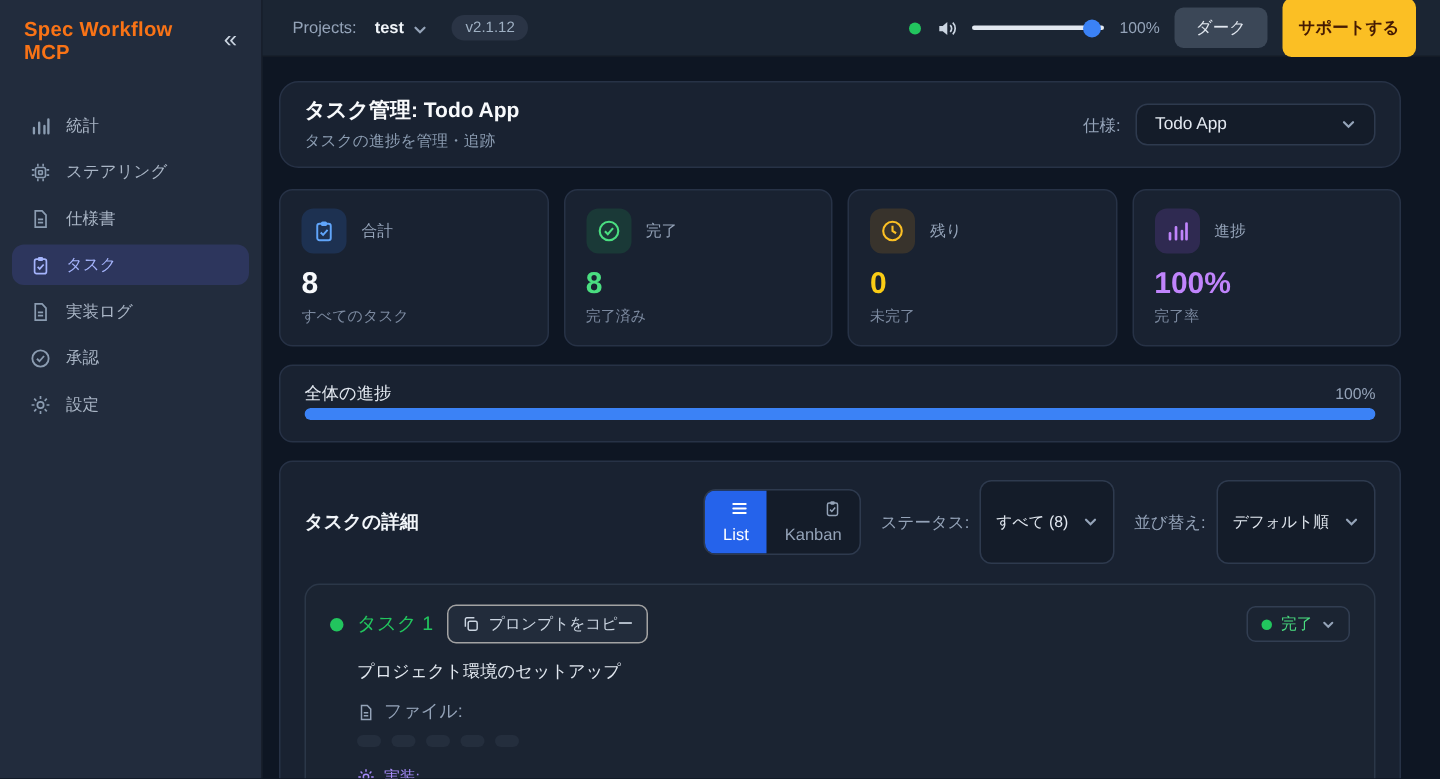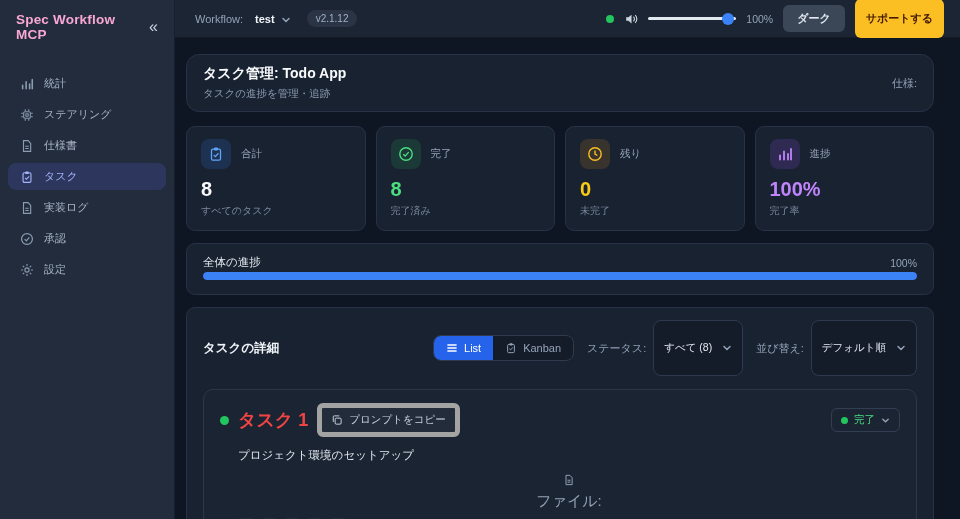--- a/index.html
+++ b/index.html
@@ -12,21 +12,21 @@
     font-size: 11px;
   }
   .ic { display: inline-flex; width: 14px; height: 14px; flex: 0 0 auto; }
   .ic svg { width: 100%; height: 100%; }
   .ic12 { width: 12px; height: 12px; }
   .ic16 { width: 16px; height: 16px; }
 
   
   .sidebar { width: 175px; background: #222c3d; flex: 0 0 auto; display: flex; flex-direction: column; border-right: 1px solid rgba(0,0,0,.28); }
   .side-header { display: flex; align-items: center; justify-content: space-between; padding: 12px 16px 12px 16px; }
-  .side-title { font-size: 13.5px; font-weight: bold; color: #f9a8d4; letter-spacing: .2px; }
+  .side-title { font-size: 13.5px; font-weight: bold; color: #f97316; letter-spacing: .2px; }
   .collapse { color: #cbd5e1; font-size: 16px; cursor: pointer; line-height: 1; }
   .side-nav { padding: 16px 8px; }
   .side-item { display: flex; align-items: center; gap: 10px; padding: 6px 12px; margin-bottom: 4px; border-radius: 8px; color: #a9b5c5; cursor: pointer; }
   .side-item .ic { color: #8b9cb1; }
   .side-item.active { background: rgba(99,102,241,.18); color: #a5b4fc; }
   .side-item.active .ic { color: #a5b4fc; }
   .side-label { font-size: 11px; }
 
   
   .rightcol { flex: 1; display: flex; flex-direction: column; min-width: 0; }
@@ -40,21 +40,21 @@
   .tb-spacer { flex: 1; }
   .status-dot { width: 8px; height: 8px; border-radius: 50%; background: #22c55e; }
   .vol-icon { color: #cbd5e1; }
   .slider { position: relative; width: 88px; height: 12px; display: flex; align-items: center; cursor: pointer; }
   .slider-track { width: 100%; height: 3px; border-radius: 2px; background: #e2e8f0; }
   .slider-thumb { position: absolute; right: 2px; top: 0; width: 12px; height: 12px; border-radius: 50%; background: #3b82f6; }
   .vol-pct { color: #94a3b8; font-size: 10.5px; }
   .select-like { display: inline-flex; align-items: center; gap: 8px; background: #1b2533; border: 1px solid #3c4961; border-radius: 8px; padding: 5px 10px; cursor: pointer; color: #e2e8f0; }
   .flag { width: 15px; height: 11px; background: #f8fafc; border-radius: 2.5px; position: relative; }
   .flag::after { content: ""; position: absolute; left: 50%; top: 50%; width: 6px; height: 6px; margin: -3px 0 0 -3px; border-radius: 50%; background: #dc2626; }
-  .btn-theme { background: #3b4757; color: #e2e8f0; border: none; border-radius: 6px; padding: 6px 14px; font-size: 11px; font-family: inherit; cursor: pointer; font-weight: bold; }
+  .btn-theme { background: #3b4757; color: #e2e8f0; border: none; border-radius: 6px; padding: 6px 14px; font-size: 11px; font-family: inherit; cursor: pointer; }
   .btn-support { background: #fbbf24; color: #451a03; font-weight: bold; border: none; border-radius: 6px; padding: 12px 11px; font-size: 11px; font-family: inherit; cursor: pointer; }
 
   
   .main { flex: 1; overflow: hidden; padding: 16px 26px 0 11px; }
   .card { background: #192231; border: 1px solid #273246; border-radius: 9px; }
 
   .page-header { display: flex; align-items: center; justify-content: space-between; padding: 10px 16px; margin-bottom: 14px; border-radius: 13px; }
   .page-title { font-size: 14px; font-weight: bold; color: #f8fafc; }
   .page-sub { font-size: 10.5px; color: #8b9cb1; margin-top: 4px; }
   .spec-wrap { display: flex; align-items: center; gap: 10px; }
@@ -74,37 +74,37 @@
   .progress-label { font-size: 11.5px; color: #e2e8f0; }
   .progress-pct { font-size: 10.5px; color: #94a3b8; }
   .progress-track { height: 8px; border-radius: 4px; background: #2c3748; overflow: hidden; }
   .progress-fill { height: 100%; border-radius: 4px; background: #3b82f6; }
 
   .tasks-card { padding: 12px 16px 16px; }
   .tasks-header { display: flex; align-items: center; margin-bottom: 13px; }
   .tasks-title { font-size: 12.5px; font-weight: bold; color: #f1f5f9; }
   .tasks-controls { margin-left: auto; display: flex; align-items: center; }
   .segmented { display: flex; border: 1px solid #2e3a4e; border-radius: 8px; overflow: hidden; background: #141c29; }
-  .seg-btn { display: flex; align-items: flex-end; gap: 6px; padding: 6px 12px; font-size: 11px; color: #94a3b8; cursor: pointer; }
+  .seg-btn { display: flex; align-items: flex-end; gap: 6px; padding: 6px 12px; font-size: 11px; color: #94a3b8; cursor: pointer; flex-direction: column; }
   .seg-btn.active { background: #2563eb; color: #fff; }
   .filter-label { color: #94a3b8; font-size: 11px; margin: 0 7px 0 13px; }
   .filter-select { background: #141c29; border-color: #2e3a4e; padding: 20px 10px; font-size: 10.5px; gap: 10px; }
 
   .task-item { background: #1b2432; border: 1px solid #2b3748; border-radius: 10px; padding: 13px 16px 20px; }
   .task-title-row { display: flex; align-items: center; gap: 9px; }
   .task-dot { width: 9px; height: 9px; border-radius: 50%; background: #22c55e; }
-  .task-name { font-size: 18px; font-weight: bold; color: #ef4444; }
-  .btn-copy { display: inline-flex; align-items: center; gap: 6px; background: #222c3b; border: 5px solid #a3a3a3; color: #cbd5e1; border-radius: 6px; padding: 5px 9px; font-size: 10.5px; font-family: inherit; cursor: pointer; }
+  .task-name { font-size: 13px; font-weight: normal; color: #22c55e; }
+  .btn-copy { display: inline-flex; align-items: center; gap: 6px; background: #222c3b; border: 1px solid #a3a3a3; color: #cbd5e1; border-radius: 6px; padding: 5px 9px; font-size: 10.5px; font-family: inherit; cursor: pointer; }
   .status-pill { margin-left: auto; display: inline-flex; align-items: center; gap: 6px; border: 1px solid #323e52; border-radius: 6px; padding: 4px 9px; cursor: pointer; }
   .status-pill .dot { width: 7px; height: 7px; border-radius: 50%; background: #22c55e; }
   .status-pill .txt { color: #4ade80; font-size: 10.5px; }
   .status-pill .chev { width: 9px; height: 9px; }
   .task-body { margin-left: 18px; }
   .task-desc { font-size: 11.5px; color: #e2e8f0; margin-top: 11px; }
-  .files-label { display: flex; align-items: center; gap: 6px; color: #94a3b8; font-size: 15px; margin-top: 11px; flex-direction: column; }
+  .files-label { display: flex; align-items: center; gap: 6px; color: #94a3b8; font-size: 12px; margin-top: 11px; }
   .chips { display: flex; gap: 7px; margin-top: 7px; flex-wrap: wrap; }
   .chip { font-family: "DejaVu Sans Mono", "Liberation Mono", monospace; font-size: 9.5px; color: #c3cede; background: #242e3d; border-radius: 4px; padding: 4px 8px; }
   .impl-label { display: flex; align-items: center; gap: 6px; color: #a78bfa; font-size: 10.5px; margin-top: 13px; }
   .impl-list { margin: 7px 0 0; padding-left: 22px; color: #c2cddc; }
   .impl-list li { font-size: 11px; margin-bottom: 5px; line-height: 1.35; }
 </style>
 </head>
 <body>
 
 <aside class="sidebar">
@@ -179,21 +179,21 @@
           </span>
         <span class="side-label">設定</span>
       </div>
       </div>
   </nav>
 </aside>
 
 <div class="rightcol">
 
   <header class="topbar">
-    <span class="tb-label">Workflow:</span>
+    <span class="tb-label">Projects:</span>
     <span class="tb-project">
       <span>test</span>
       <span class="chev">
           <svg viewBox="0 0 10 10" fill="none" stroke="currentColor" stroke-width="1.5" stroke-linecap="round">
             <path d="M2 3.5L5 6.5L8 3.5"></path>
           </svg>
         </span>
     </span>
     <span class="version-badge">v2.1.12</span>
     <span class="tb-spacer"></span>
@@ -215,20 +215,28 @@
 
   <main class="main">
 
     <section class="card page-header">
       <div>
         <div class="page-title">タスク管理: Todo App</div>
         <div class="page-sub">タスクの進捗を管理・追跡</div>
       </div>
       <div class="spec-wrap">
         <span class="spec-label">仕様:</span>
+        <span class="select-like spec-select">
+          <span>Todo App</span>
+          <span class="chev">
+              <svg viewBox="0 0 10 10" fill="none" stroke="currentColor" stroke-width="1.5" stroke-linecap="round">
+                <path d="M2 3.5L5 6.5L8 3.5"></path>
+              </svg>
+            </span>
+        </span>
       </div>
     </section>
 
     <section class="stats">
 
     <div class="card stat-card" style="--c: #60a5fa; --tile: rgba(59,130,246,0.16); --vc: #f8fafc;">
         <div class="stat-top">
           <span class="stat-tile">
               <span class="ic ic16">
                 <svg viewBox="0 0 16 16" fill="none" stroke="currentColor" stroke-width="1.3">

